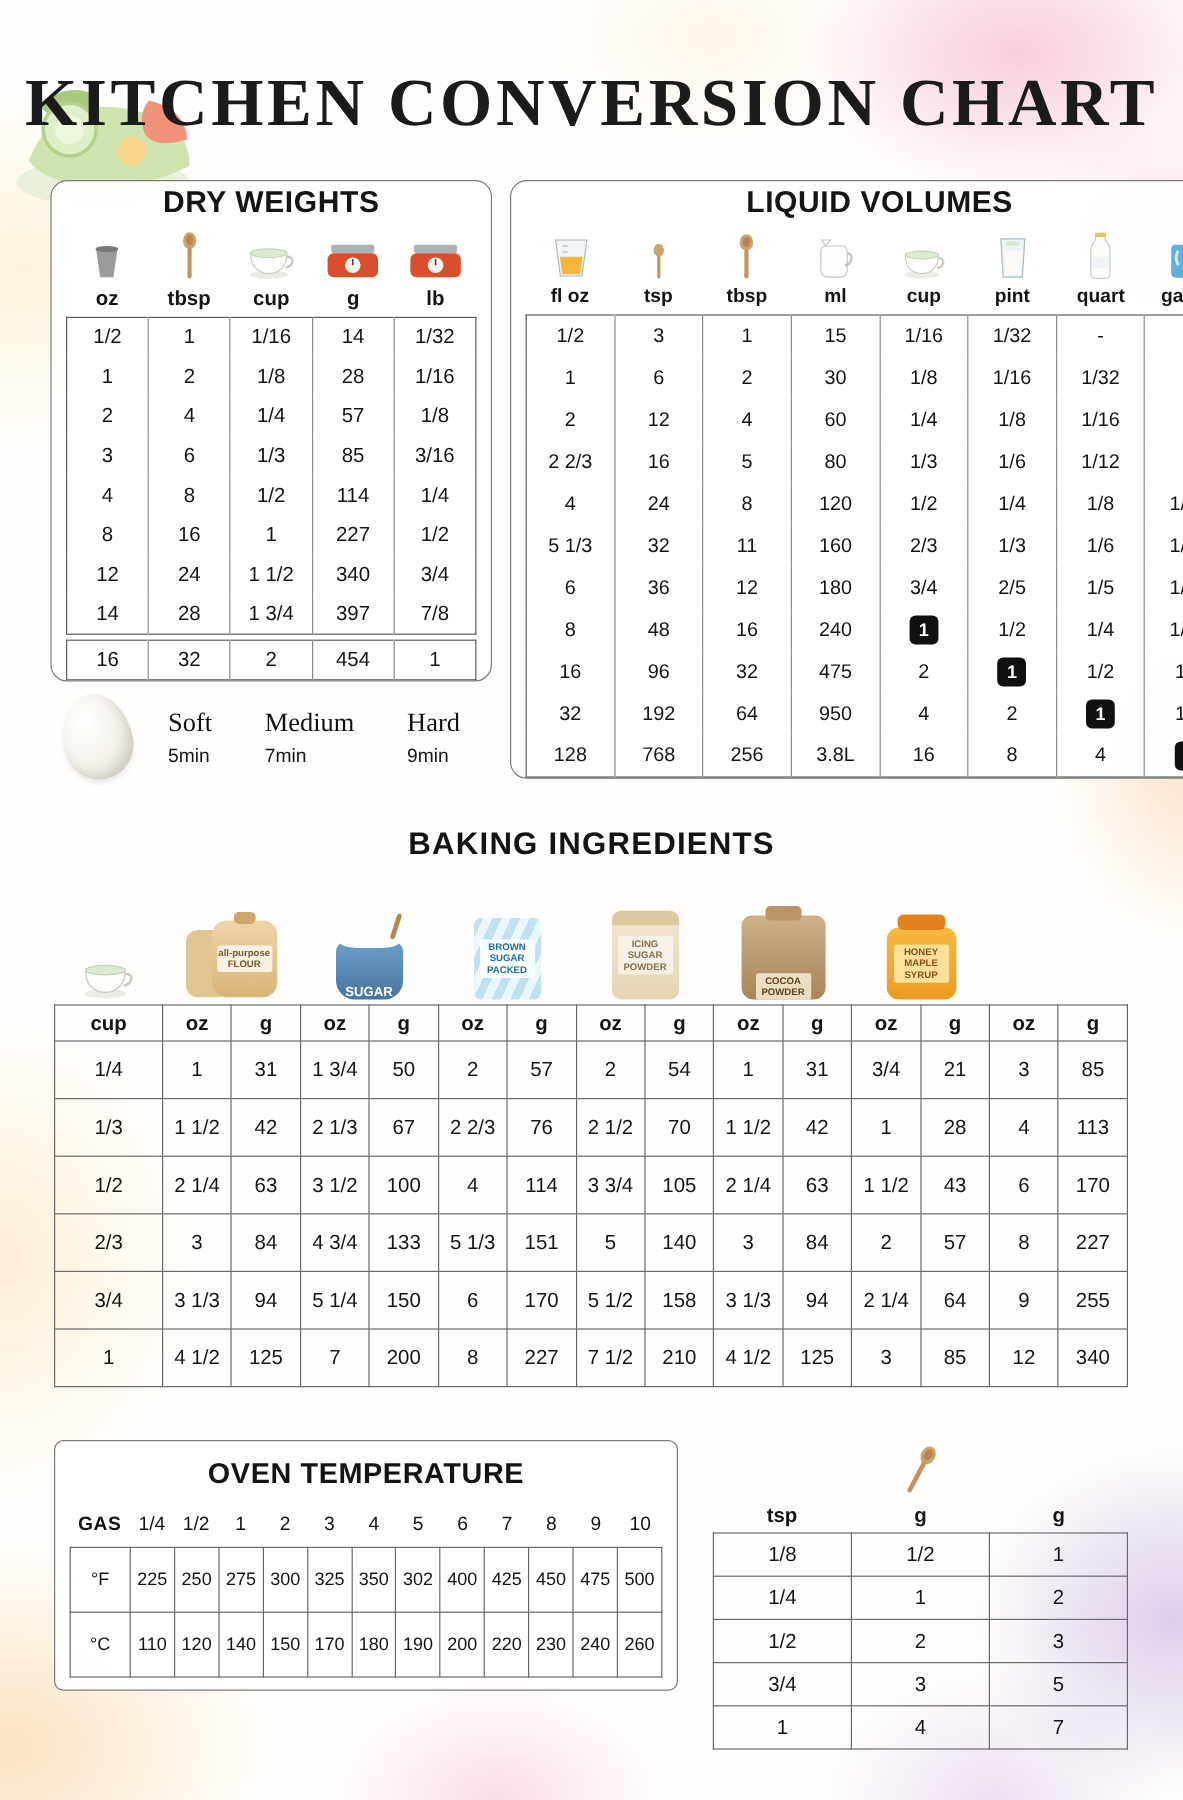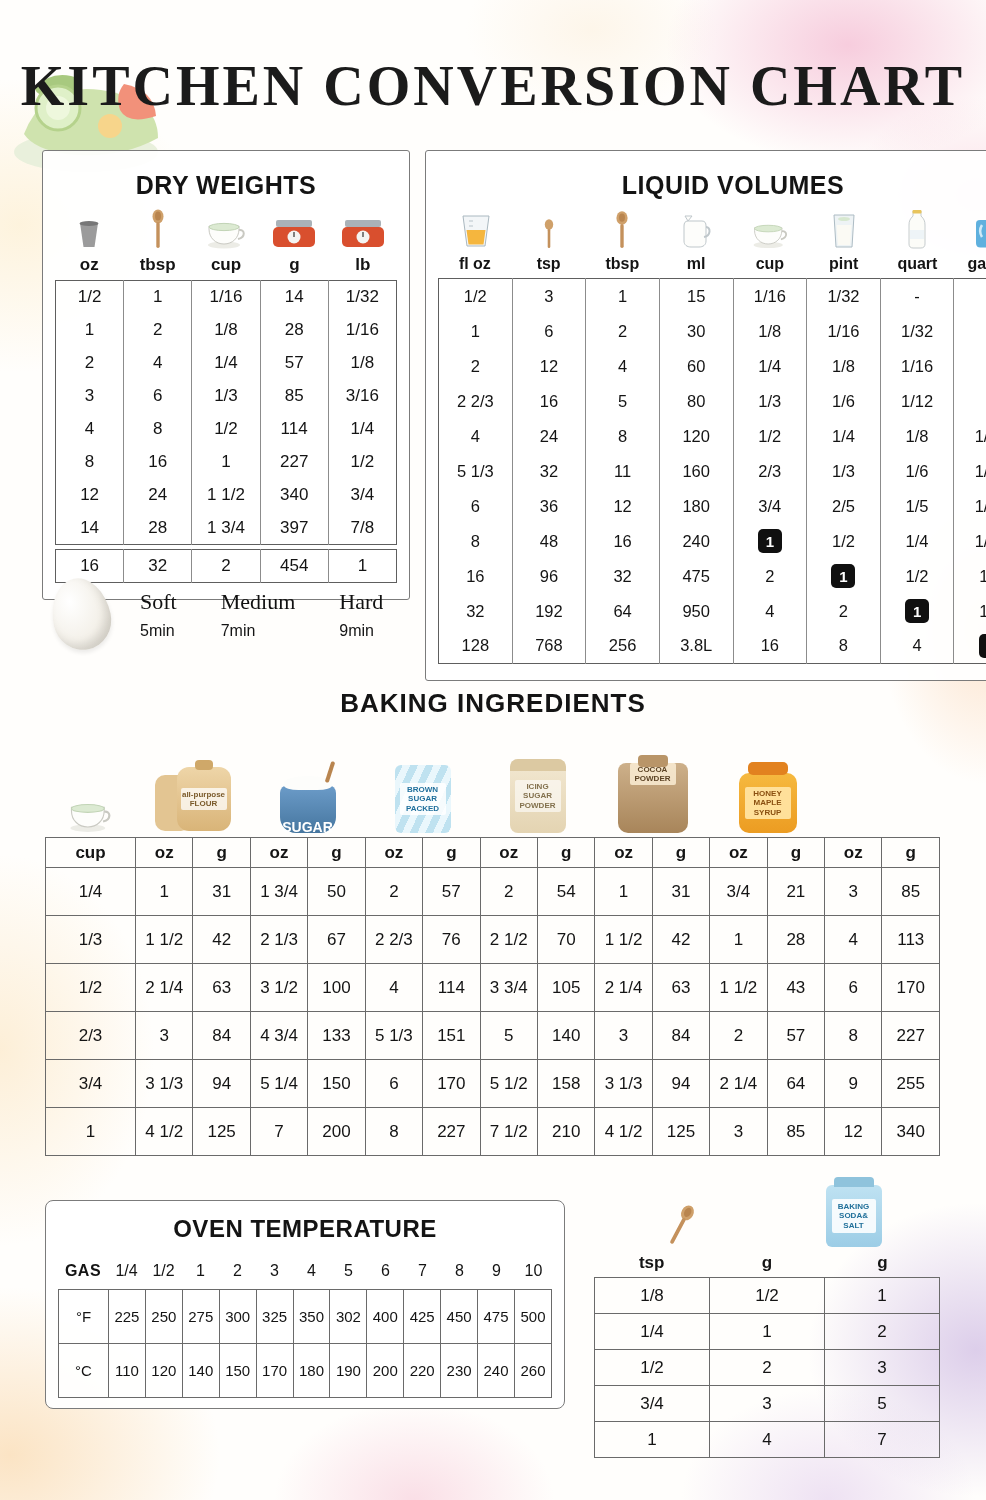--- a/index.html
+++ b/index.html
@@ -24,21 +24,21 @@
   .salad { position:absolute; left:6px; top:54px; }
 
   .title {
     position:absolute; top:54px; left:0; right:0; text-align:center;
     font-family:"Liberation Serif", serif; font-size:56px; font-weight:600;
     letter-spacing:3px; color:#1b1b1b;
   }
 
   .panel {
     position:absolute; background:rgba(255,255,255,.93);
-    border:1px solid #7b7b7b; border-radius:3px; padding:16px 12px;
+    border:1px solid #7b7b7b; border-radius:14px; padding:0 12px;
   }
   .panel h2 { text-align:center; font-size:25px; font-weight:600; letter-spacing:.5px; margin:4px 0 6px; }
 
   .icon-row { display:flex; align-items:flex-end; min-height:46px; padding:2px 0 3px; }
   .icon-row .islot { flex:1; display:flex; justify-content:center; align-items:flex-end; }
 
   .head-row { display:flex; font-weight:700; font-size:17px; padding:3px 0 5px; }
   .head-row span { flex:1; text-align:center; }
   .liq-head { font-size:16px; }
 
@@ -92,21 +92,21 @@
                 width:18px; height:10px; background:#cfa869; border-radius:4px; }
   .flour-l { background:rgba(255,255,255,.75); color:#7a5a2a; }
 
   .sugar { position:relative; width:56px; height:48px; margin-top:20px;
            background:linear-gradient(#6c9cc9,#46769f); border-radius:8px 8px 16px 16px;
            display:flex; align-items:center; justify-content:center; }
   .sugar::before { content:""; position:absolute; top:-9px; left:4px; right:4px; height:14px;
                    background:#fdfdfb; border-radius:50% 50% 30% 30%; }
   .sugar::after  { content:""; position:absolute; top:-24px; right:4px; width:4px; height:22px;
                    background:#b9854f; transform:rotate(18deg); border-radius:2px; }
-  .sugar-l { color:#ffffff; font-size:14px; width:auto; padding:2px 4px;margin-top:36px; }
+  .sugar-l { color:#ffffff; font-size:11px; width:auto; padding:2px 4px;margin-top:36px; }
 
   .butter { position:relative; width:50px; height:64px; background:#fdfdfc;
             border:2px solid #dce6ee; border-radius:4px;
             display:flex; align-items:center; justify-content:center; }
   .butter::before { content:""; position:absolute; top:4px; left:4px; right:4px; height:8px; background:#cfe2f0; border-radius:2px; }
   .butter::after  { content:""; position:absolute; bottom:4px; left:4px; right:4px; height:8px; background:#cfe2f0; border-radius:2px; }
   .butter-l { color:#2b6cae; font-size:9px; }
 
   .brown { width:56px; height:68px; border-radius:6px;
            background:repeating-linear-gradient(115deg,#bfe2f0 0 7px,#eaf7fc 7px 14px);
@@ -115,21 +115,21 @@
 
   .icing { position:relative; width:56px; height:74px; border-radius:8px;
            background:linear-gradient(#f2e8d2,#e4d4b2);
            display:flex; align-items:center; justify-content:center; }
   .icing::before { content:""; position:absolute; top:0; left:0; right:0; height:12px;
                    background:#dcc9a2; border-radius:8px 8px 0 0; }
   .icing-l { background:rgba(255,255,255,.6); color:#83714d; }
 
   .cocoa { position:relative; width:70px; height:70px; margin-top:8px; border-radius:8px 8px 10px 10px;
            background:linear-gradient(#cdb08a,#a8855a);
-           display:flex; align-items:flex-start; justify-content:center; }
+           display:flex; align-items:flex-end; justify-content:center; }
   .cocoa::before { content:""; position:absolute; top:-8px; left:50%; transform:translateX(-50%);
                    width:30px; height:12px; background:#b99568; border-radius:4px; }
   .cocoa-l { background:rgba(255,244,220,.78); color:#5d4426; }
 
   .jar-honey { position:relative; width:58px; height:60px; margin-top:14px; border-radius:10px;
                background:linear-gradient(#f6b93f,#ec9c22);
                display:flex; align-items:center; justify-content:center; }
   .jar-honey::before { content:""; position:absolute; top:-11px; left:9px; right:9px; height:13px;
                        background:#e2821f; border-radius:5px; }
   .honey-l { background:#ffe09a; color:#8a4f10; }
@@ -781,25 +781,20 @@
 
   <div class="leaven-wrap">
     <div class="lv-icons">
       <div class="lv-slot">
         <svg width="18" height="44" viewBox="0 0 16 40" style="transform:rotate(28deg)">
             <ellipse cx="8" cy="7.5" rx="5.5" ry="7" fill="#cfa06a"></ellipse>
             <ellipse cx="8" cy="7" rx="3" ry="4.5" fill="#b9854f"></ellipse>
             <rect x="6.3" y="13" width="3.4" height="26" rx="1.7" fill="#c4915c"></rect>
           </svg>
       </div>
-      <div class="lv-slot">
-        <div class="can">
-          <span class="can-label">BAKING SODA&amp; SALT</span>
-        </div>
-      </div>
     </div>
     <div class="head-row lv-head">
       <span>tsp</span>
       <span>g</span>
       <span>g</span>
     </div>
     <table class="tbl fullgrid lv-tbl">
       <tbody>
           <tr>
             <td>1/8</td>

